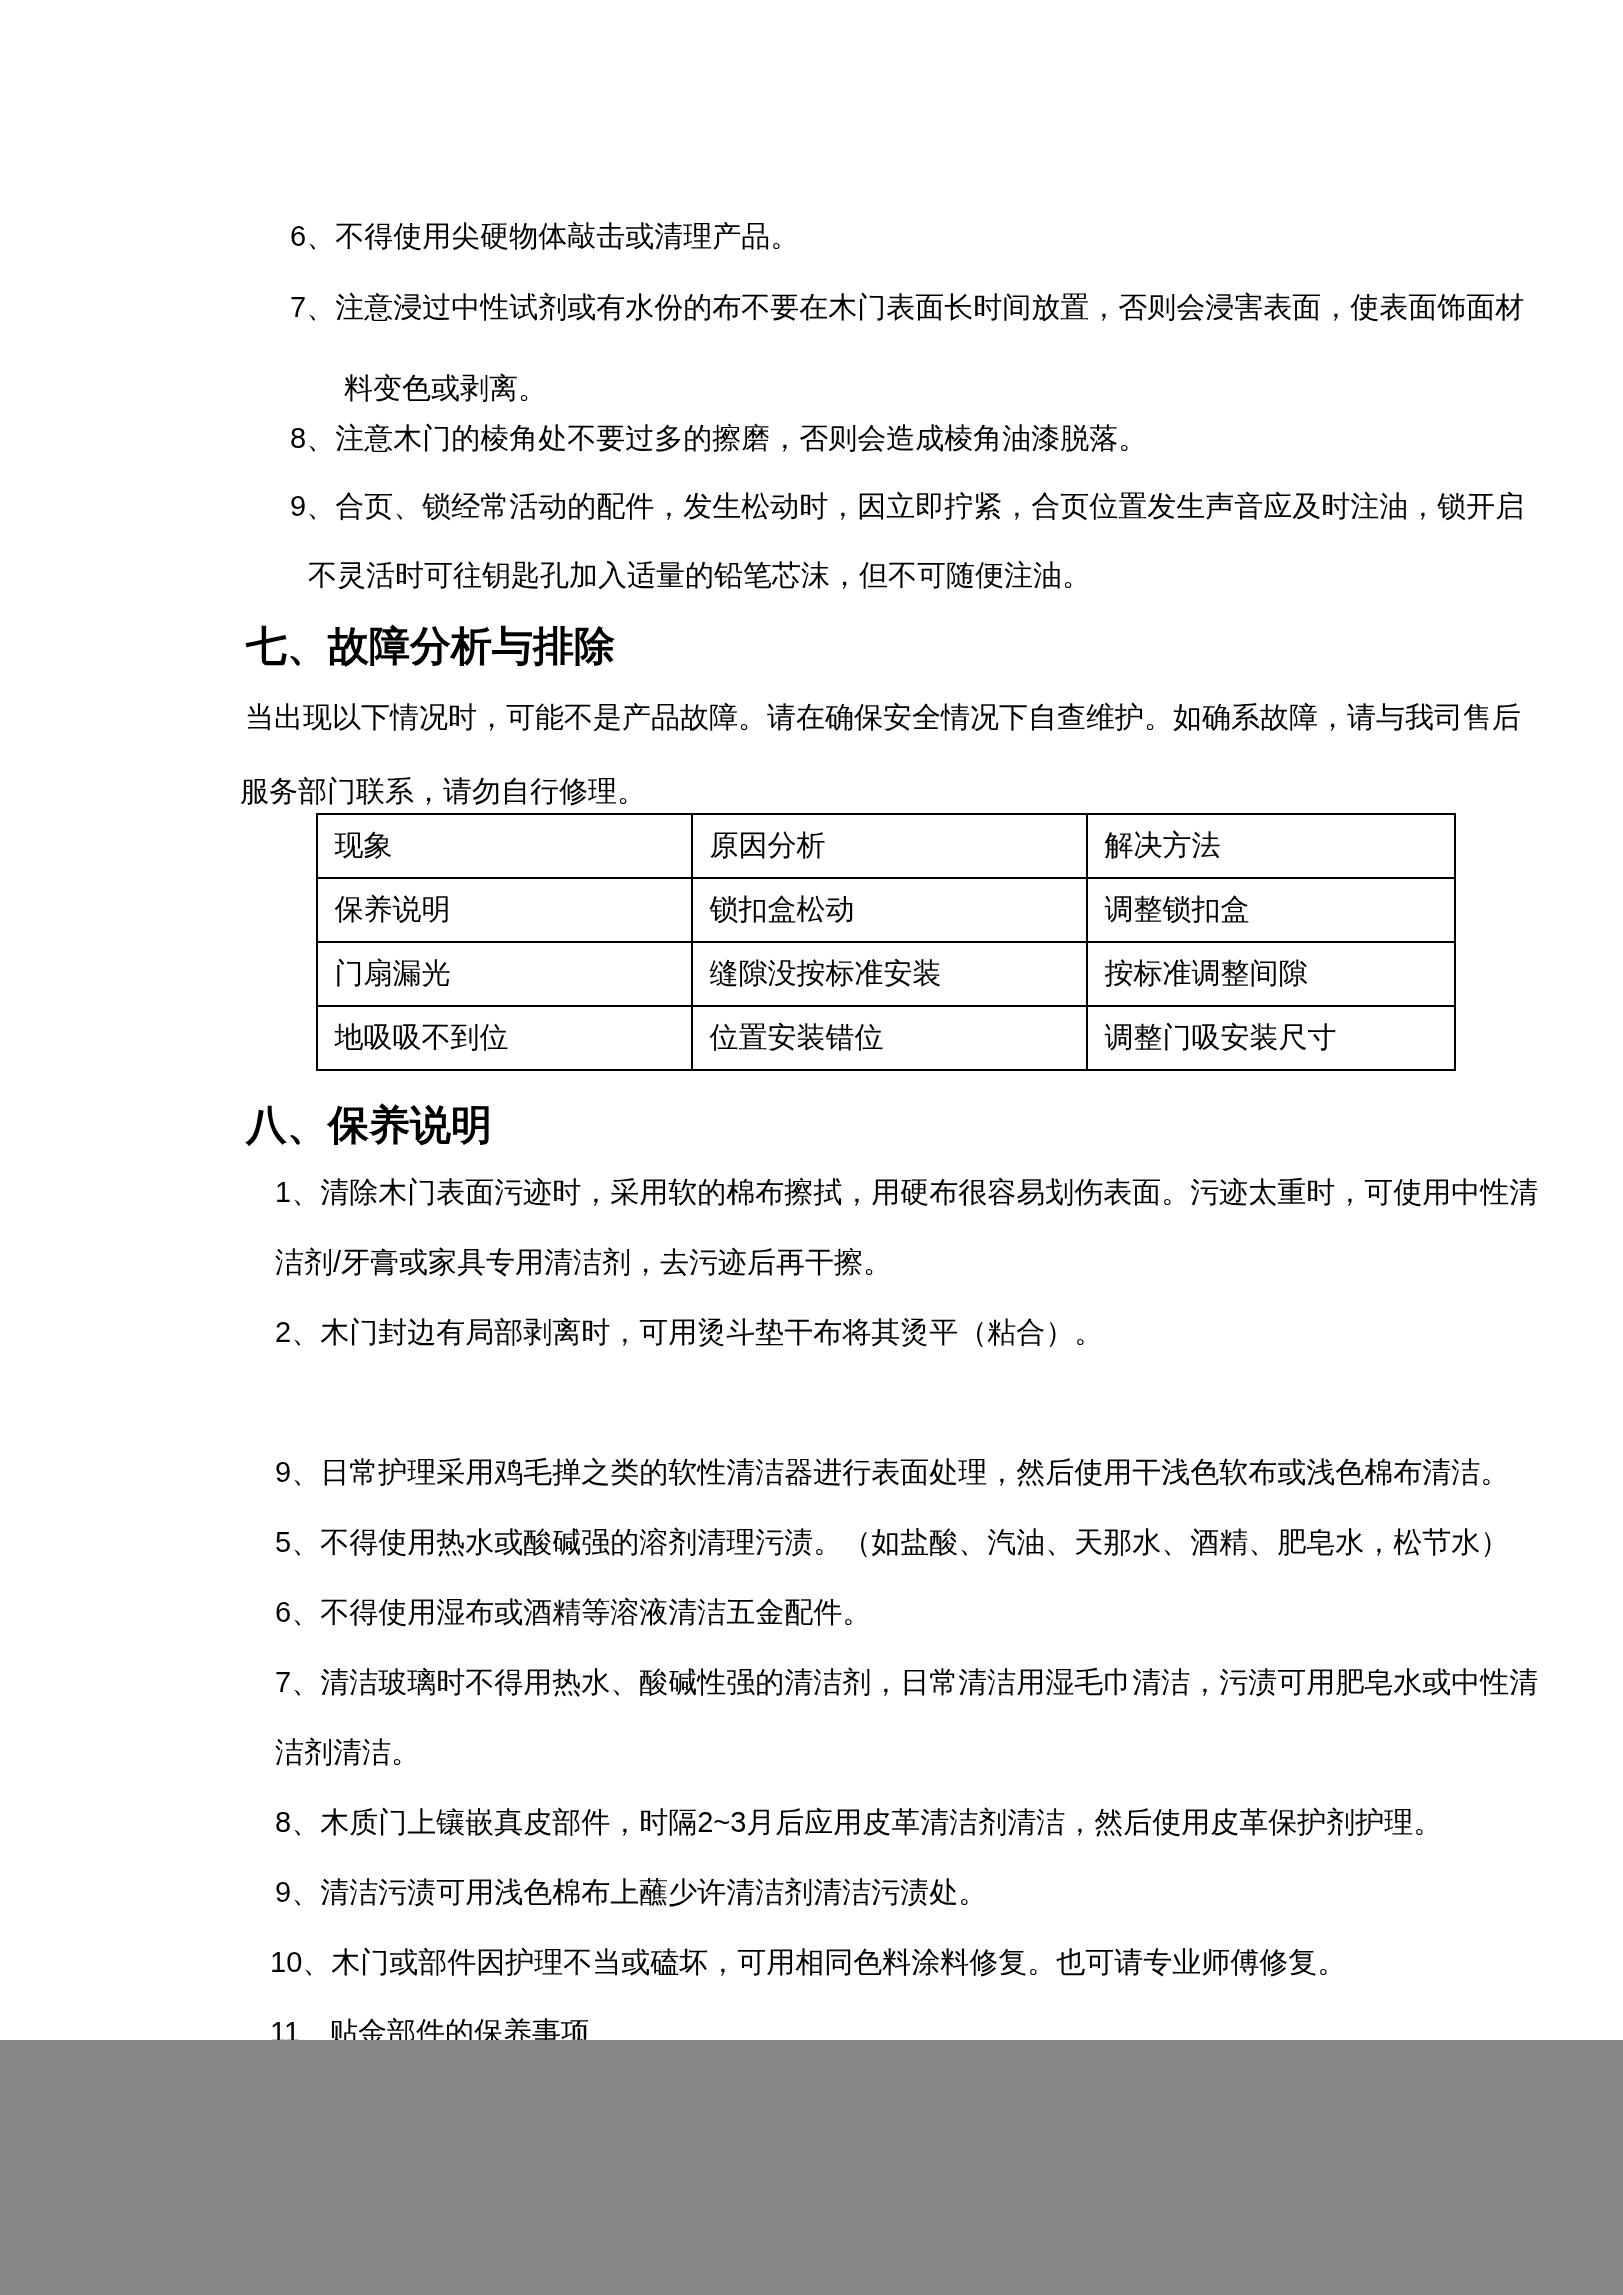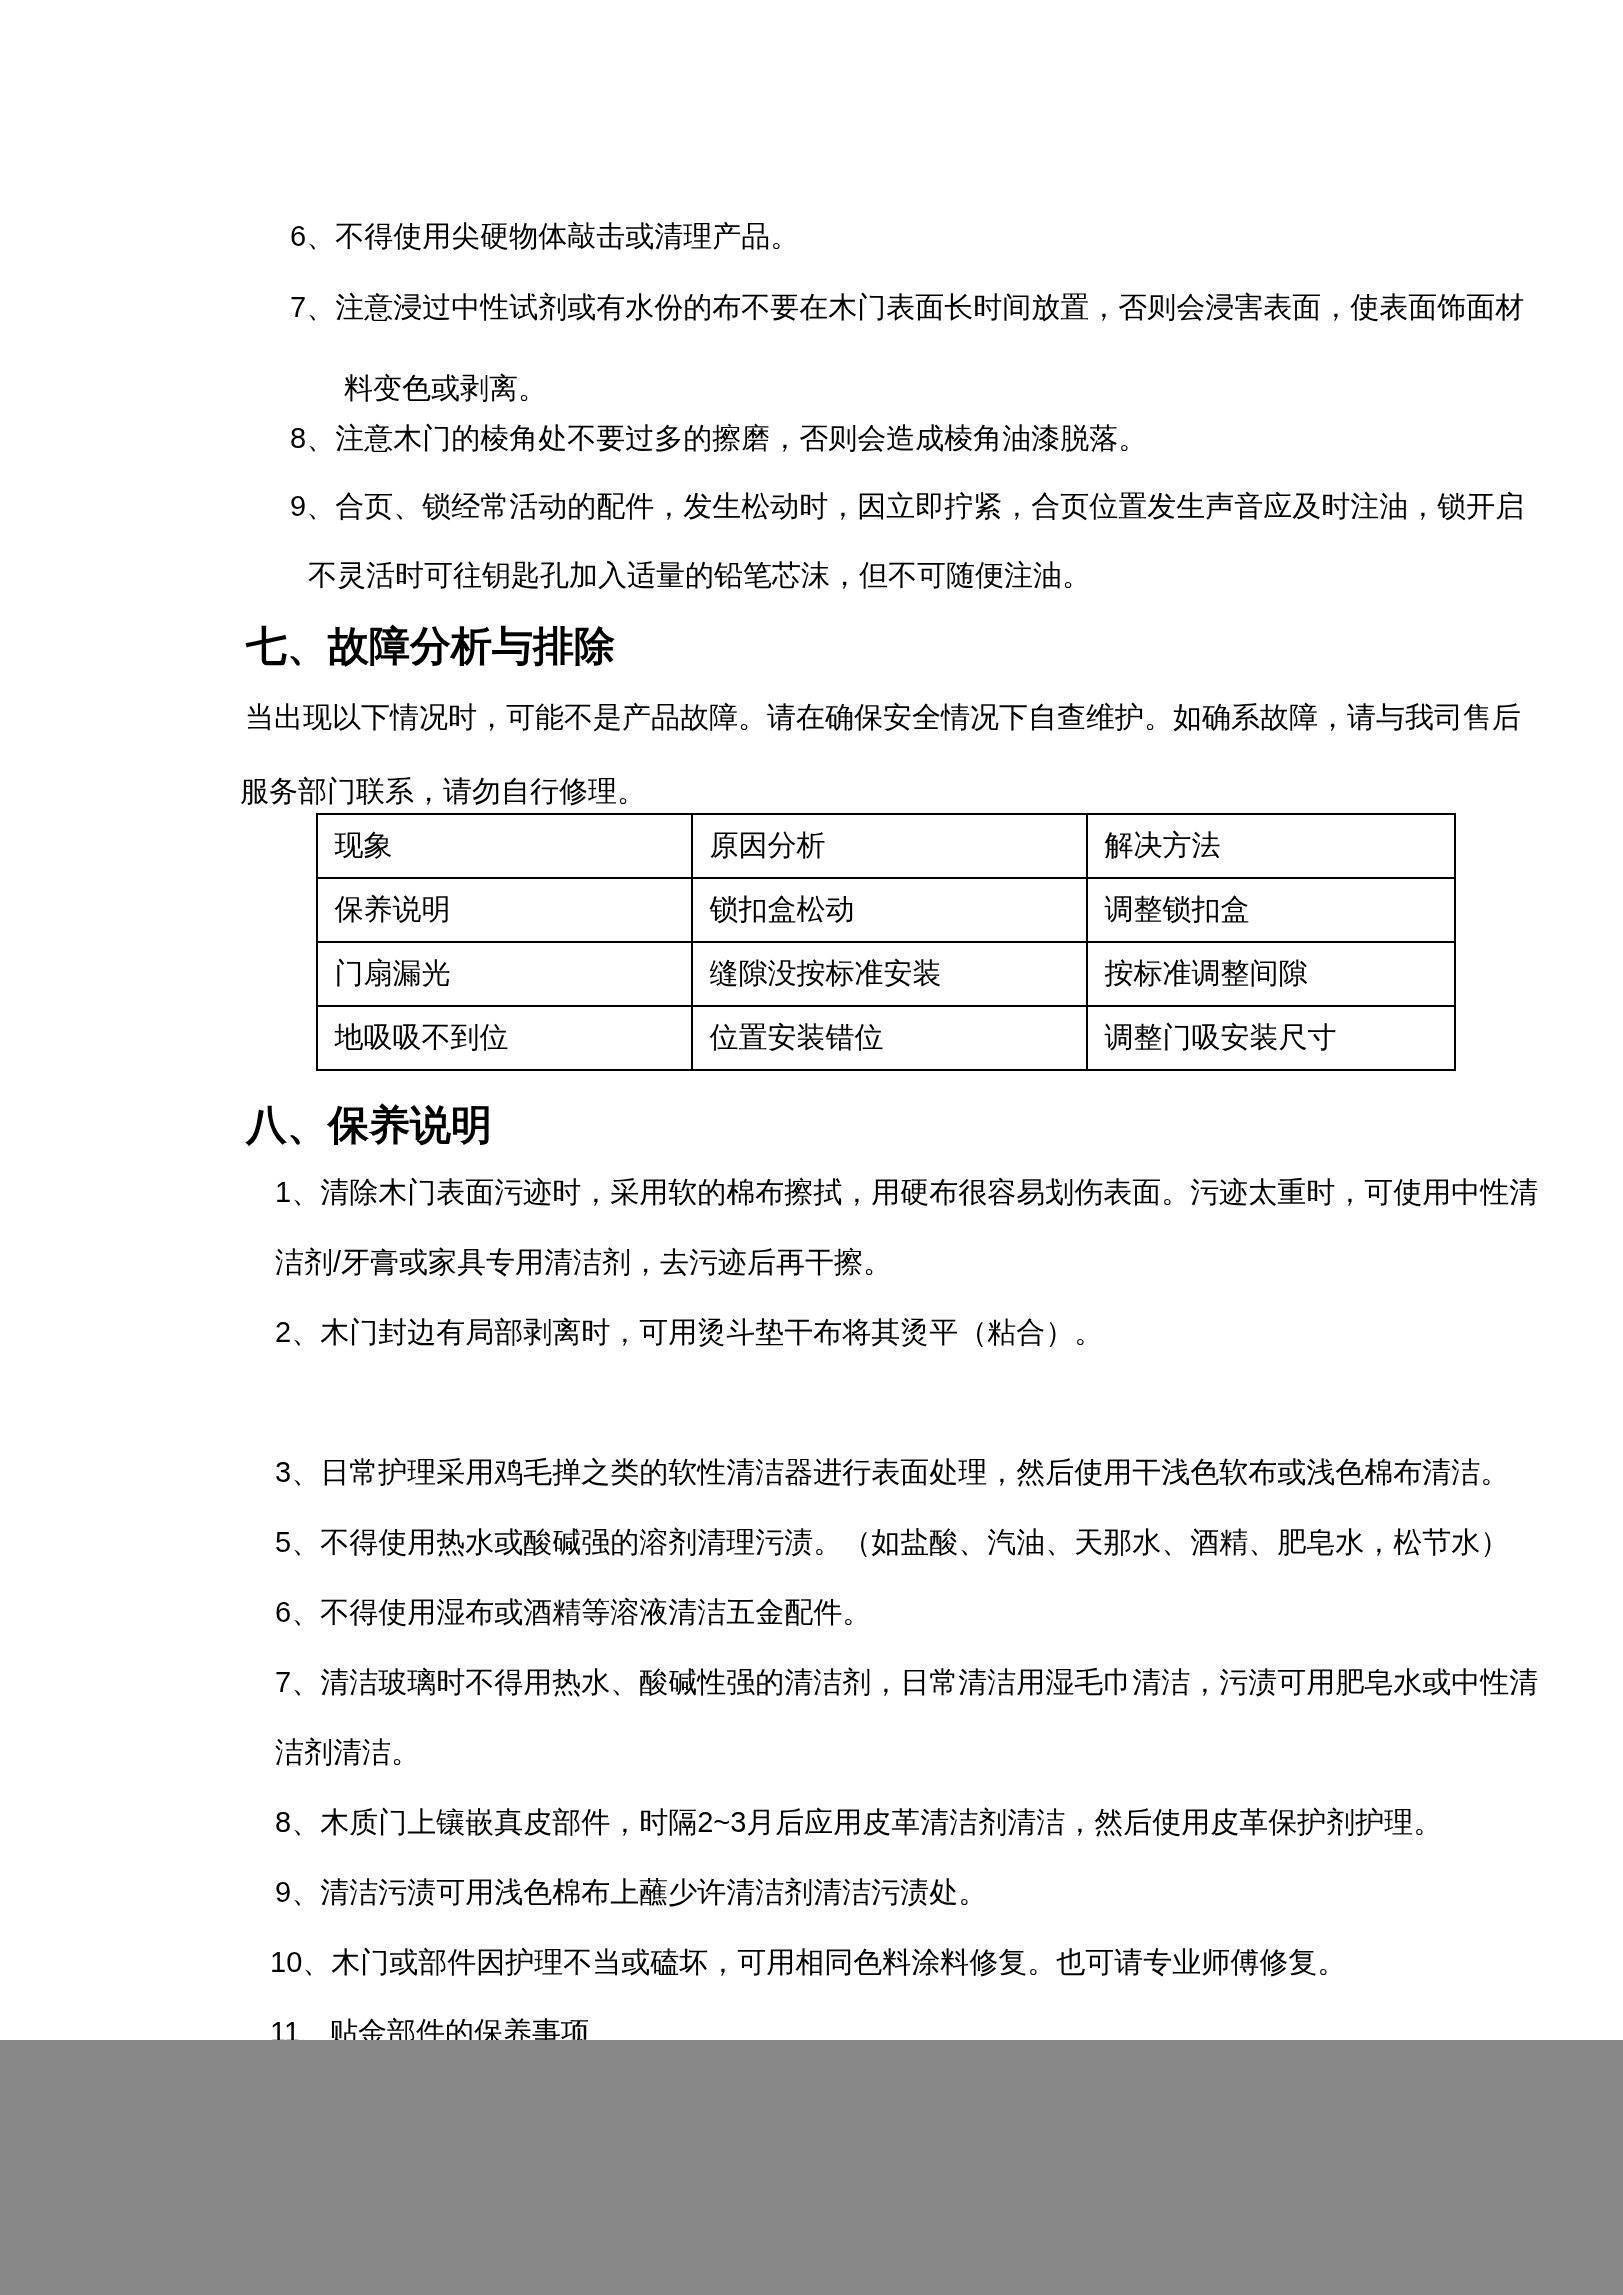--- a/index.html
+++ b/index.html
@@ -93,21 +93,21 @@
         <td>调整门吸安装尺寸</td>
       </tr>
     </tbody>
   </table>
 
   <div class="heading" style="left:246px; top:1105px;">八、保养说明</div>
 
   <div class="line" style="left:275px; top:1178px;">1、清除木门表面污迹时，采用软的棉布擦拭，用硬布很容易划伤表面。污迹太重时，可使用中性清</div>
   <div class="line" style="left:275px; top:1248px;">洁剂/牙膏或家具专用清洁剂，去污迹后再干擦。</div>
   <div class="line" style="left:275px; top:1318px;">2、木门封边有局部剥离时，可用烫斗垫干布将其烫平（粘合）。</div>
-  <div class="line" style="left:275px; top:1458px;">3、日常护理采用鸡毛掸之类的软性清洁器进行表面处理，然后使用干浅色软布或浅色棉布清洁。</div>
+  <div class="line" style="left:275px; top:1458px;">9、日常护理采用鸡毛掸之类的软性清洁器进行表面处理，然后使用干浅色软布或浅色棉布清洁。</div>
   <div class="line" style="left:275px; top:1528px;text-align:center;">5、不得使用热水或酸碱强的溶剂清理污渍。（如盐酸、汽油、天那水、酒精、肥皂水，松节水）</div>
   <div class="line" style="left:275px; top:1598px;">6、不得使用湿布或酒精等溶液清洁五金配件。</div>
   <div class="line" style="left:275px; top:1668px;">7、清洁玻璃时不得用热水、酸碱性强的清洁剂，日常清洁用湿毛巾清洁，污渍可用肥皂水或中性清</div>
   <div class="line" style="left:275px; top:1738px;">洁剂清洁。</div>
   <div class="line" style="left:275px; top:1808px;">8、木质门上镶嵌真皮部件，时隔2~3月后应用皮革清洁剂清洁，然后使用皮革保护剂护理。</div>
   <div class="line" style="left:275px; top:1878px;">9、清洁污渍可用浅色棉布上蘸少许清洁剂清洁污渍处。</div>
   <div class="line" style="left:270px; top:1948px;">10、木门或部件因护理不当或磕坏，可用相同色料涂料修复。也可请专业师傅修复。</div>
   <div class="line" style="left:270px; top:2018px;">11、贴金部件的保养事项</div>
 
 </div>

